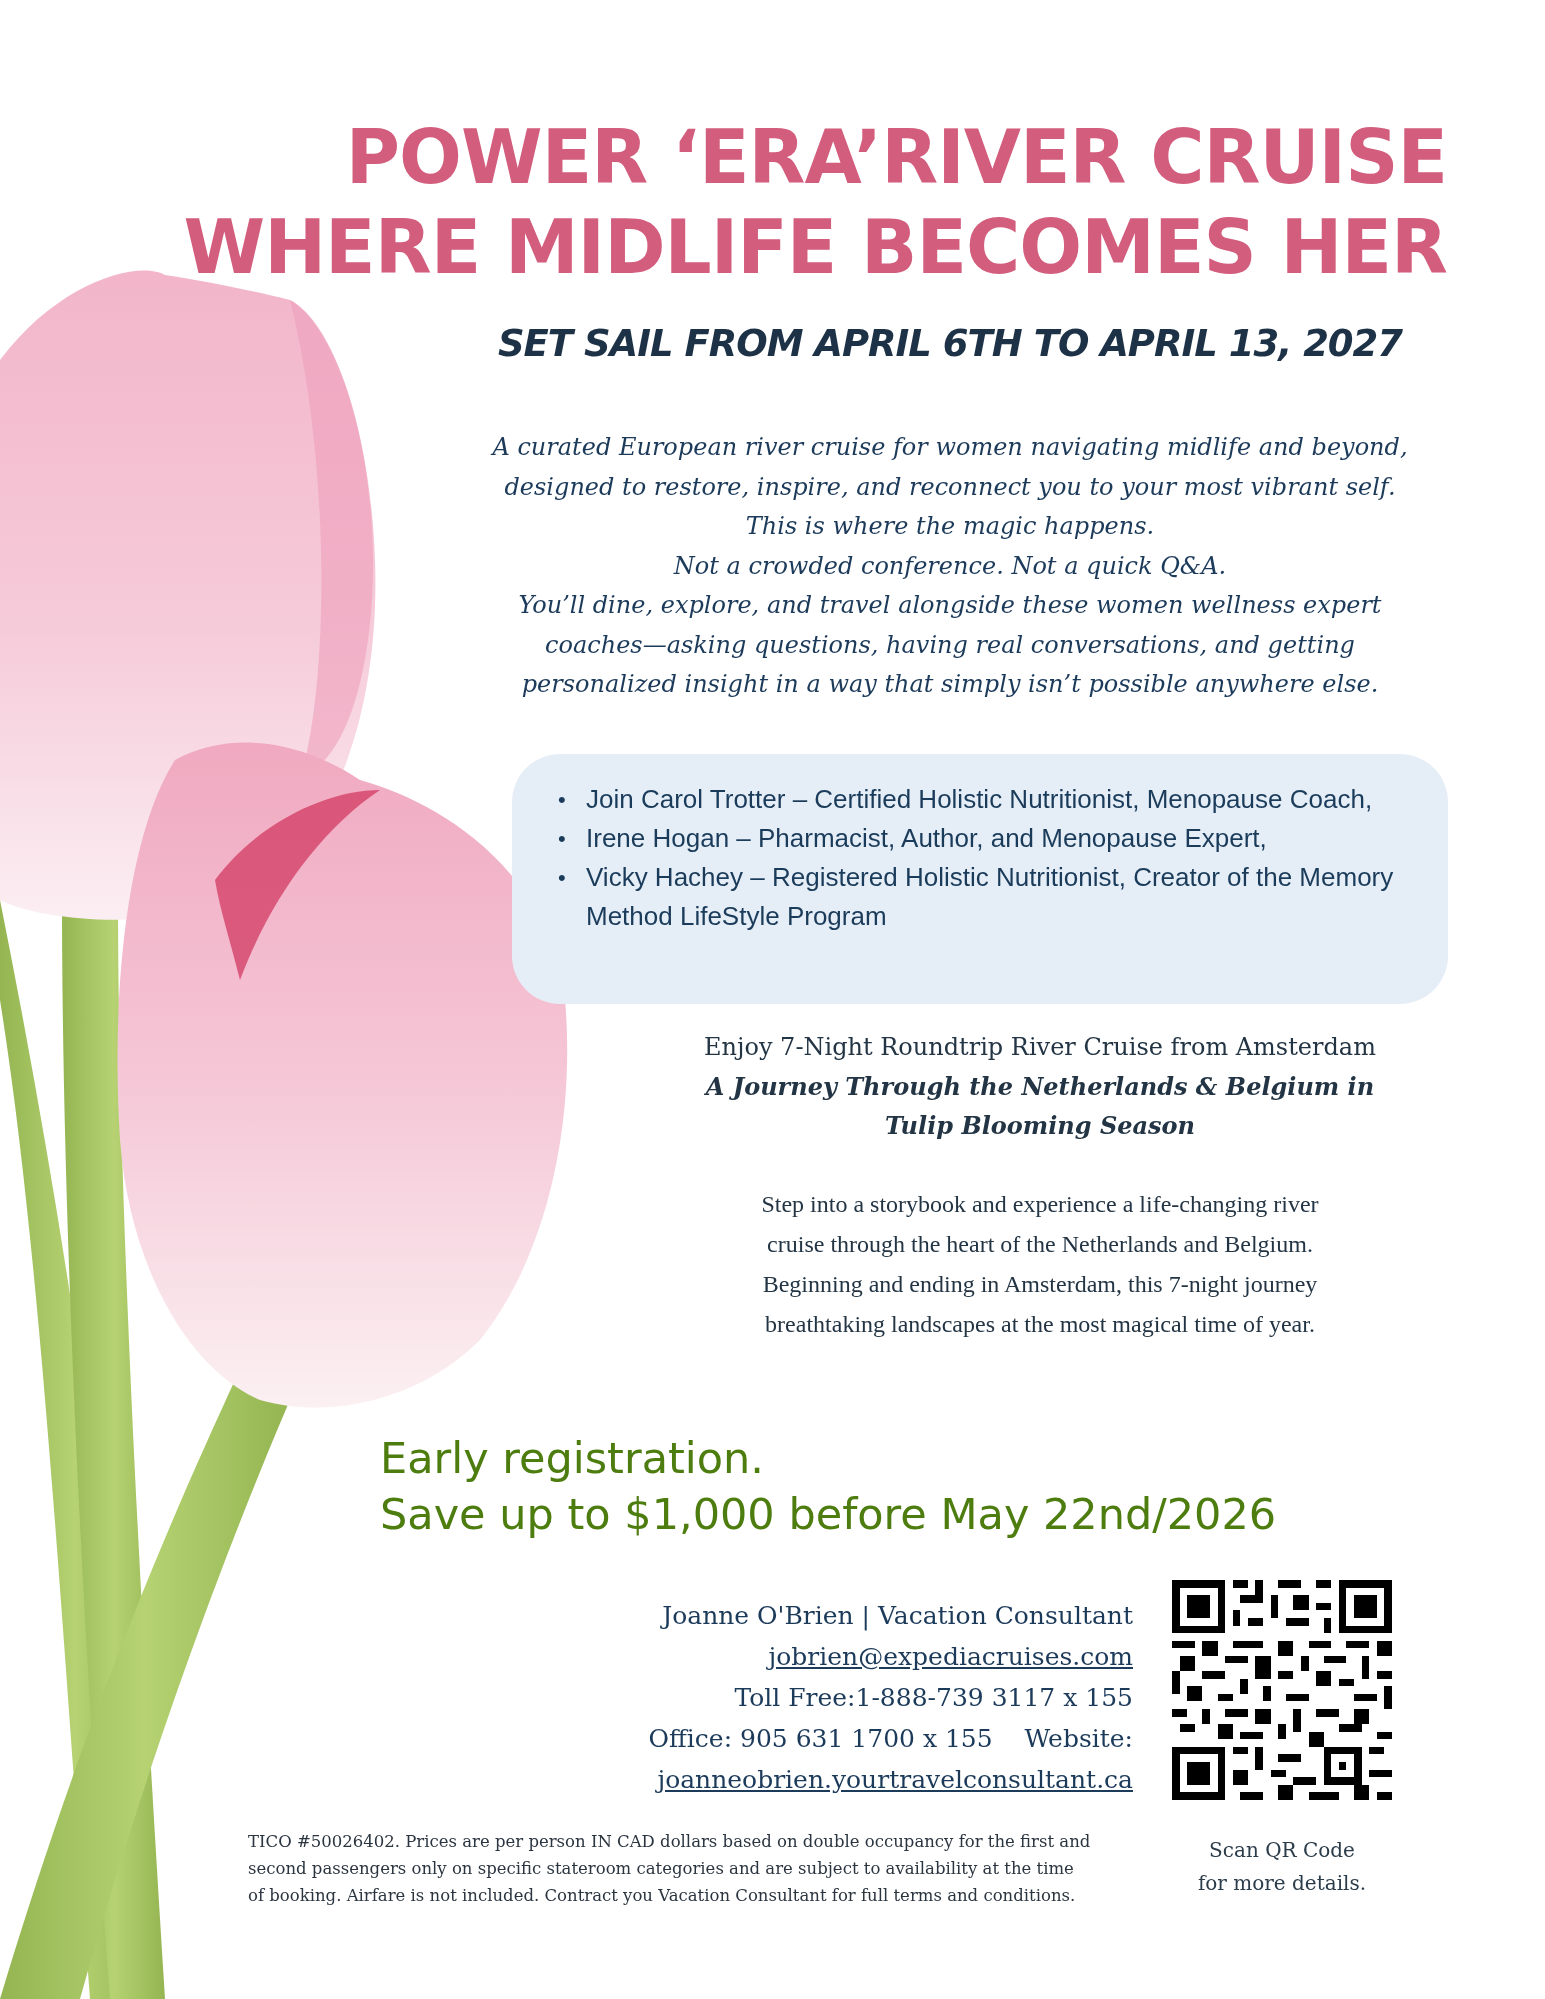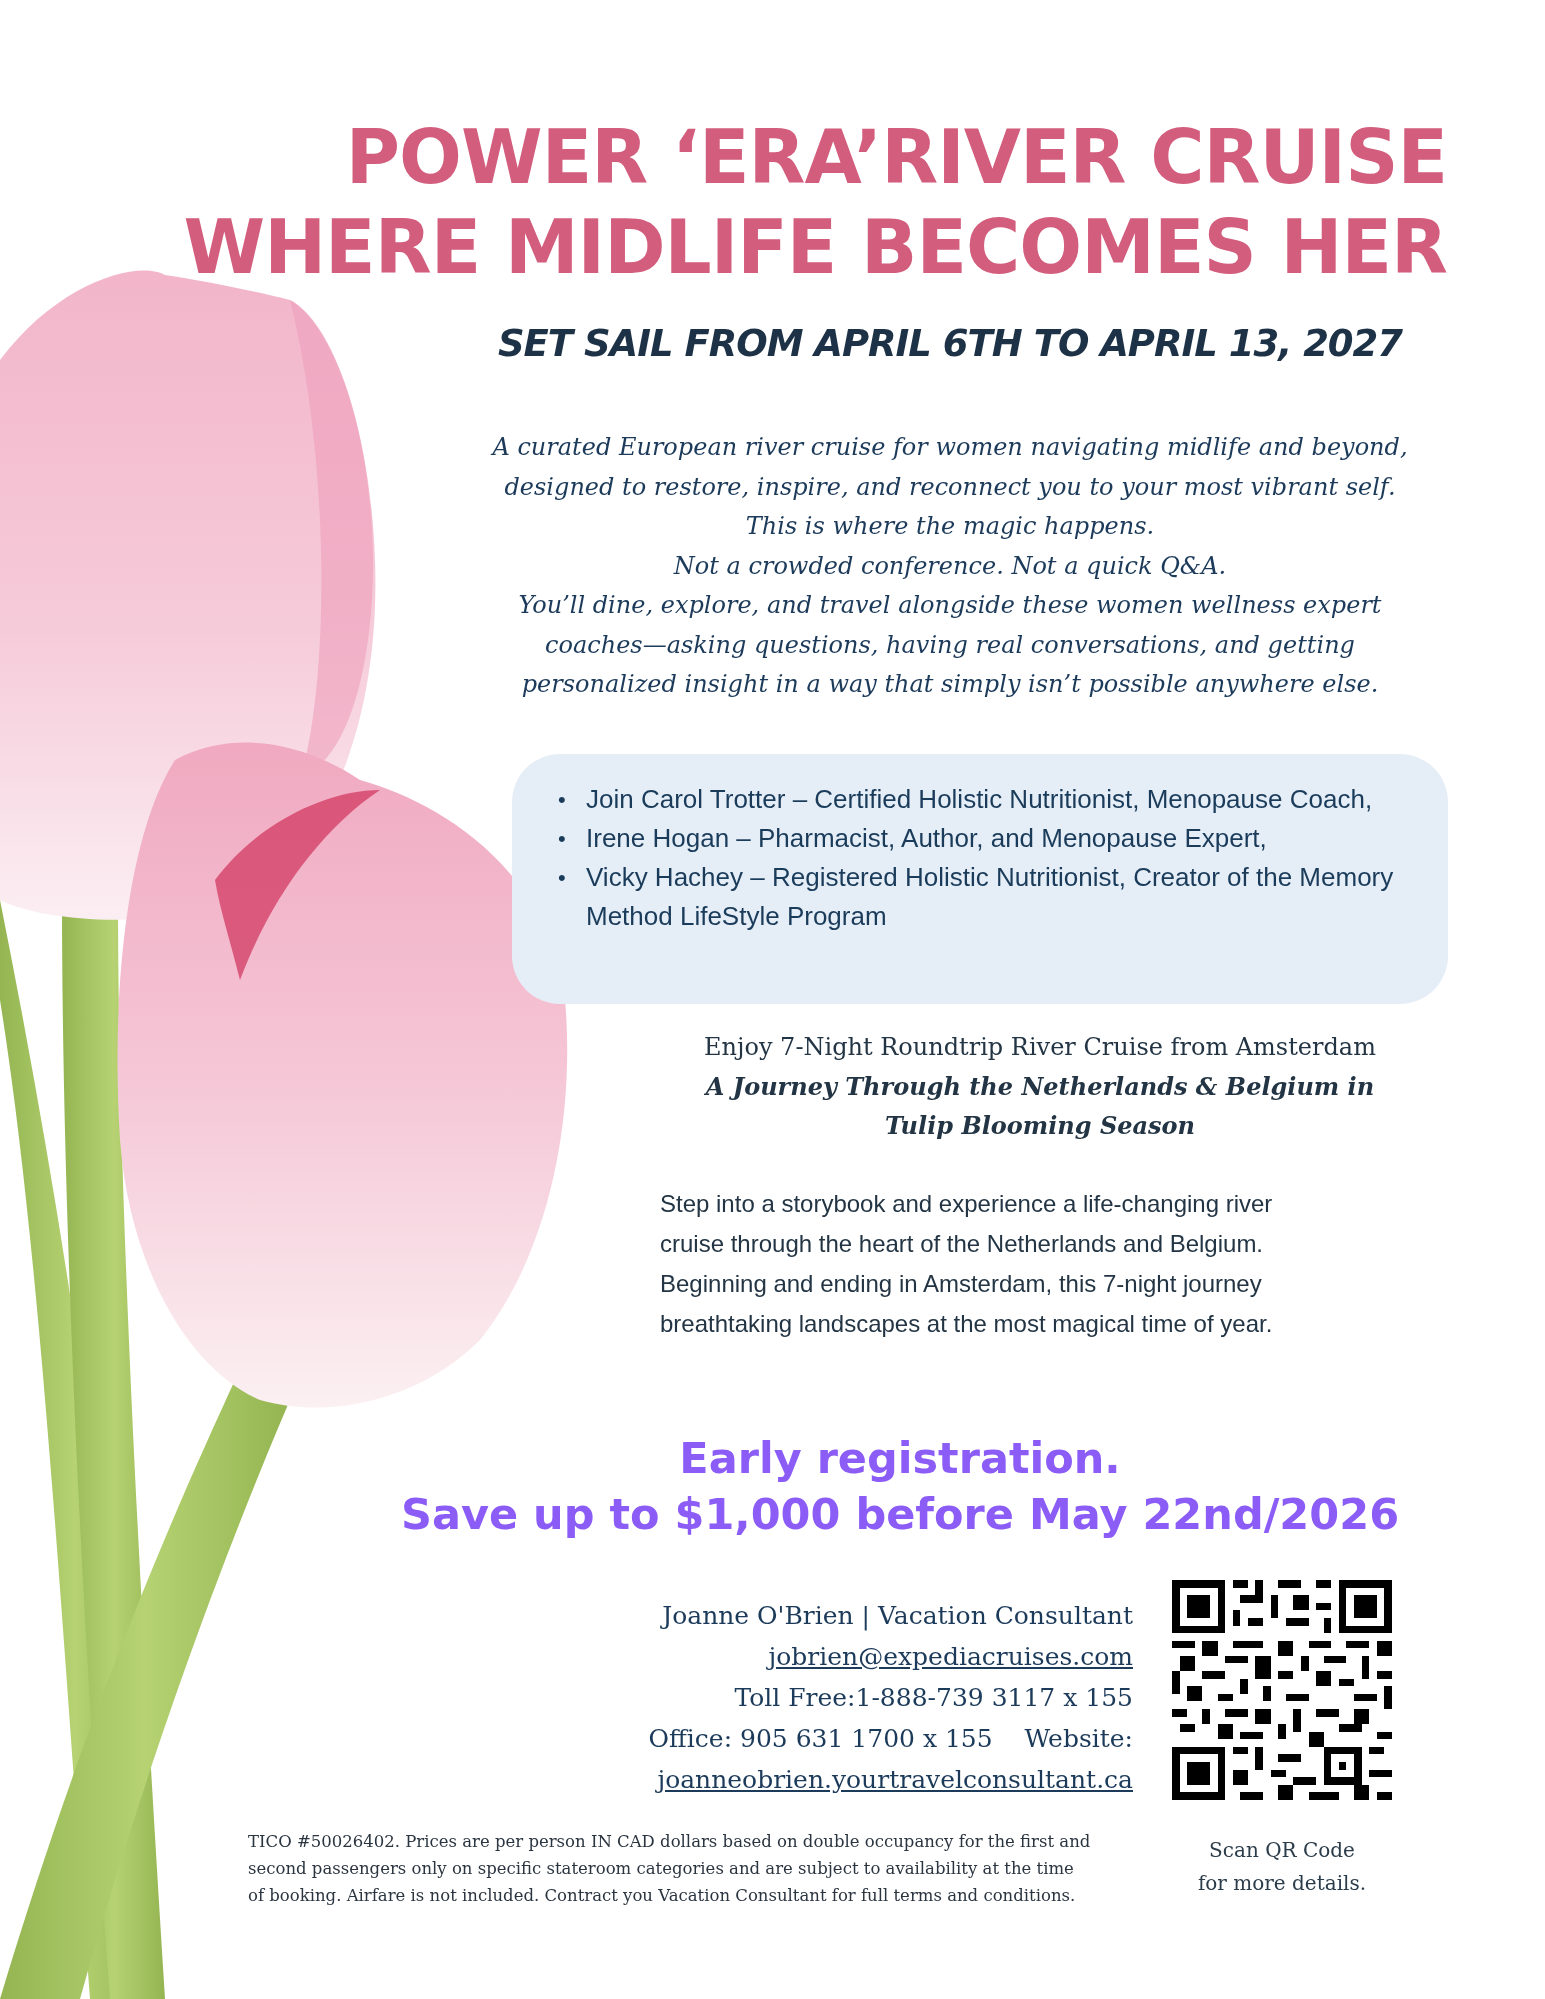--- a/index.html
+++ b/index.html
@@ -43,27 +43,27 @@
     }
     .cruise-info {
       position: absolute; left: 660px; top: 1028px; width: 760px;
       text-align: center; color: #233544; z-index: 2;
       font-family: "DejaVu Serif", serif;
     }
     .cruise-info .line1 { font-size: 24px; line-height: 39px; }
     .cruise-info .line2 { font-size: 24px; line-height: 39px; font-weight: bold; font-style: italic; }
     .description {
       position: absolute; left: 660px; top: 1184px; width: 760px;
-      color: #233544; z-index: 2;
-      font-family: Liberation Sans, sans-serif; font-size: 24px; line-height: 40px;
+      text-align: center; color: #233544; z-index: 2;
+      font-family: Liberation Serif, serif; font-size: 24px; line-height: 40px;
     }
     .promo {
       position: absolute; left: 380px; top: 1430px; width: 1040px;
-      text-align: center; color: #8b5cf6; z-index: 2;
-      font-family: "DejaVu Sans", sans-serif; font-weight: bold;
+      text-align: left; color: #4d7c0f; z-index: 2;
+      font-family: "DejaVu Sans", sans-serif; font-weight: normal;
       font-size: 43px; line-height: 56px;
     }
     .contact {
       position: absolute; right: 412px; top: 1595px; width: 560px;
       text-align: right; color: #1c3a5a; z-index: 2;
       font-family: "DejaVu Serif", serif; font-size: 25px; line-height: 41px;
     }
     .contact a { color: #1c3a5a; text-decoration: underline; }
     .contact .office { white-space: pre; }
     .qr {

